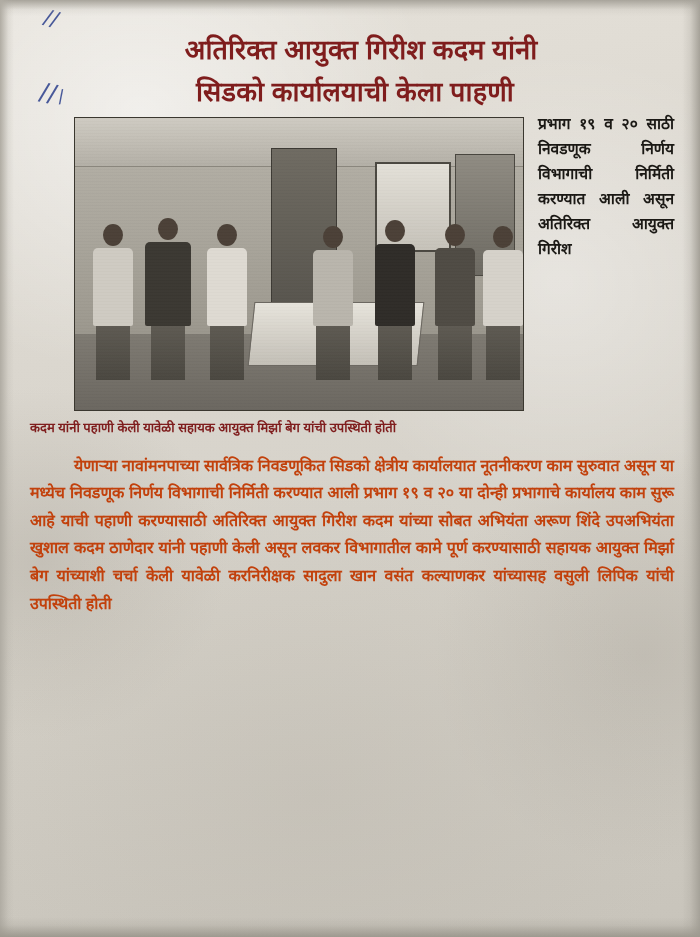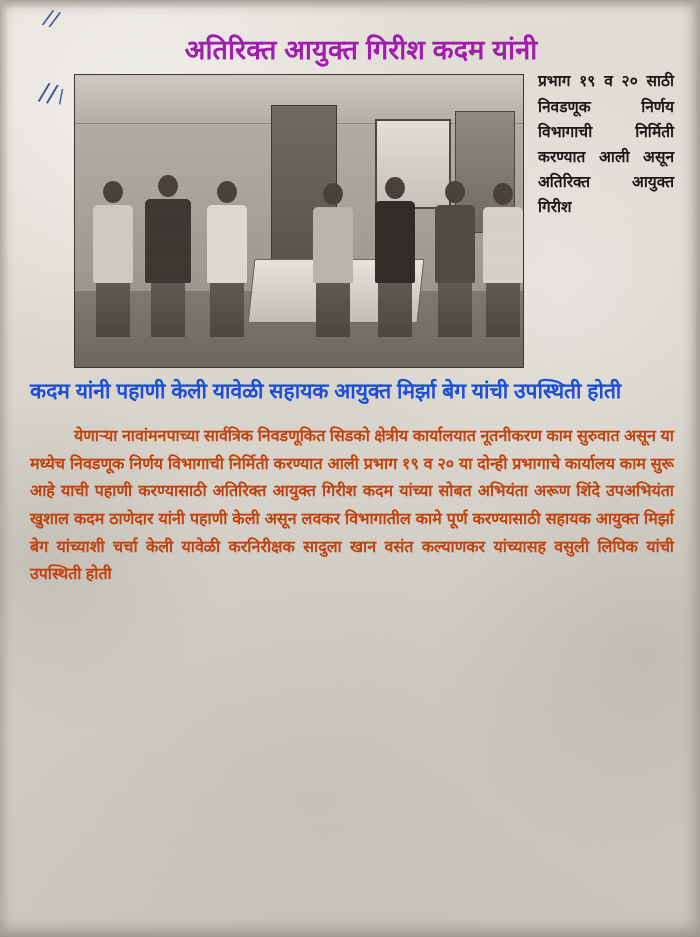--- a/index.html
+++ b/index.html
@@ -78,21 +78,21 @@
     opacity: 0.85;
   }
   .pen-1 { left: 44px; top: 6px; font-size: 26px; transform: rotate(18deg); }
   .pen-2 { left: 40px; top: 78px; font-size: 30px; transform: rotate(12deg); }
   .pen-3 { left: 58px; top: 86px; font-size: 22px; transform: rotate(-8deg); }
 
   .headline {
     text-align: center;
     font-family: "Liberation Sans", sans-serif;
     font-weight: bold;
-    color: #a21caf;
+    color: #7f1d1d;
     letter-spacing: 0.2px;
   }
   .headline .line1 {
     font-size: 27px;
     line-height: 1.35;
     margin: 18px 0 0 0;
     padding-left: 18px;
   }
   .headline .line2 {
     font-size: 27px;
@@ -198,23 +198,23 @@
     line-height: 1.62;
     color: #1b1915;
     font-family: "Liberation Sans", sans-serif;
     font-weight: 600;
     text-align: justify;
   }
 
   .after-photo {
     clear: left;
     margin-top: 2px;
-    font-size: 21px;
+    font-size: 13px;
     line-height: 1.62;
-    color: #1d4ed8;
+    color: #7f1d1d;
     font-family: "Liberation Sans", sans-serif;
     font-weight: 600;
     text-align: justify;
   }
 
   .body-text {
     margin-top: 14px;
     font-size: 16px;
     line-height: 1.72;
     color: #c2410c;
@@ -228,20 +228,21 @@
 <body>
 
 <div class="clip">
   <div class="paper"></div>
   <div class="grain"></div>
 
   <div class="content">
 
     <div class="headline">
       <div class="line1">अतिरिक्त आयुक्त गिरीश कदम यांनी</div>
+      <div class="line2">सिडको कार्यालयाची केला पाहणी</div>
     </div>
 
 
     <div class="figure">
       <div class="ph-wall"></div>
       <div class="ph-ceiling"></div>
       <div class="ph-door"></div>
       <div class="ph-board"></div>
       <div class="ph-panel"></div>
       <div class="ph-floor"></div>

